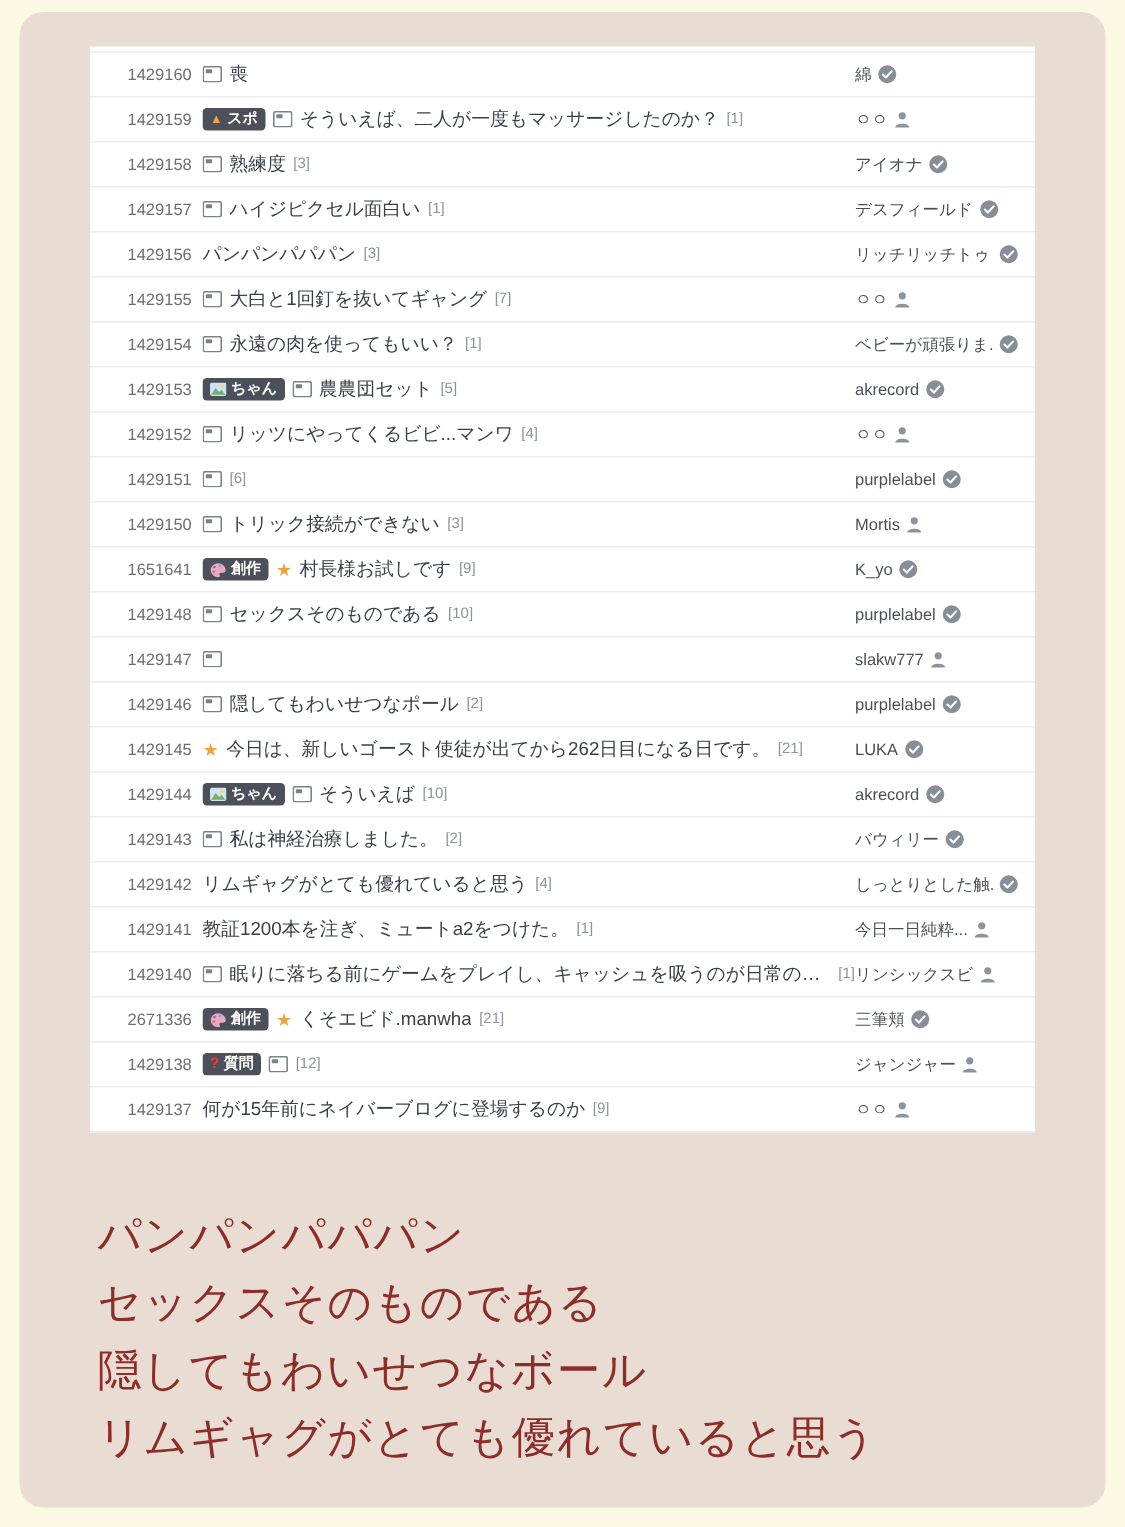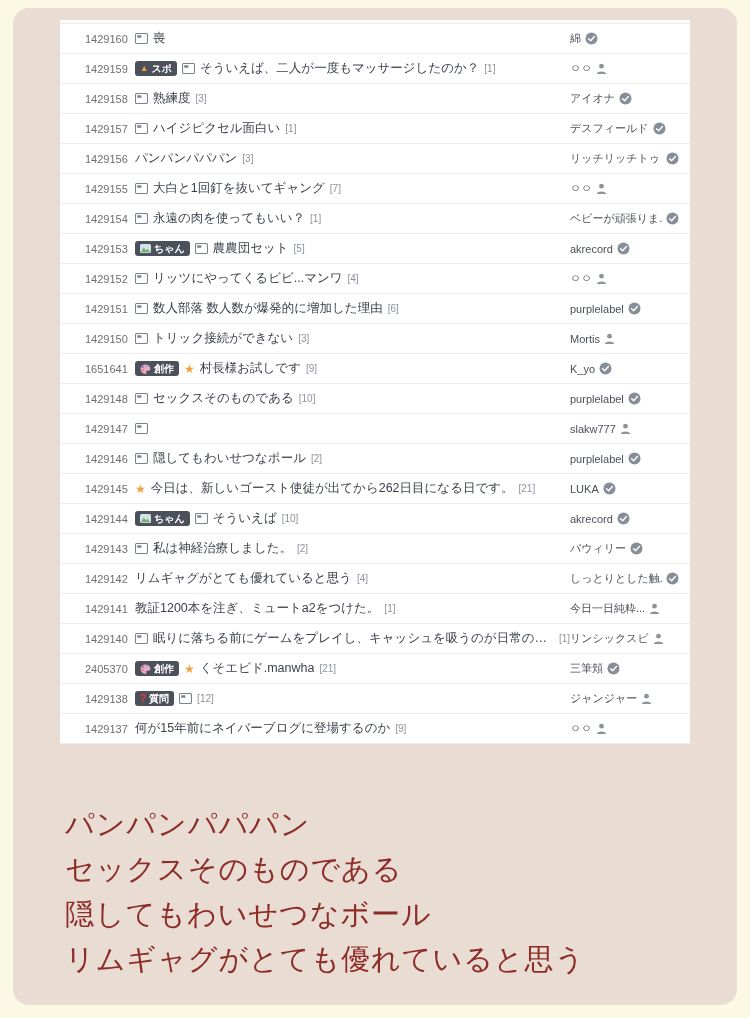--- a/index.html
+++ b/index.html
@@ -6,21 +6,21 @@
   body{
     width:750px;height:1018px;position:relative;overflow:hidden;
     background:#fbf8e3;
     font-family:"Liberation Sans","DejaVu Sans",sans-serif;
   }
   .card{
     position:absolute;left:13px;top:8px;width:724px;height:997px;
     background:#e9dcd3;border-radius:16px;
   }
   .panel{
-    position:absolute;left:47px;top:12px;width:630px;
+    position:absolute;left:47px;top:23px;width:630px;
     background:#ffffff;padding-top:3px;border-bottom:1px solid #ececec;
   }
   .row{display:flex;align-items:center;height:29px;border-top:1px solid #ececec;background:#fff;}
   .cell-id{
     width:75px;flex:none;box-sizing:border-box;padding-left:25px;
     font-size:11px;color:#6e6e6e;
   }
   .cell-title{
     flex:1;min-width:0;display:flex;align-items:center;gap:5px;
     font-size:12.5px;color:#3a3f49;white-space:nowrap;overflow:hidden;
@@ -261,21 +261,20 @@
       </div>
       <div class="row">
         <span class="cell-id">1429151</span>
         <span class="cell-title">
           <span class="icon-wrap">
             <svg width="13" height="11" viewBox="0 0 13 11">
               <rect x="0.5" y="0.5" width="12" height="10" rx="1.2" fill="none" stroke="#7b828c" stroke-width="1.1"></rect>
               <rect x="2.2" y="2.2" width="4.2" height="2.6" rx="0.4" fill="#7b828c"></rect>
             </svg>
           </span>
-          <a class="title-link">数人部落 数人数が爆発的に増加した理由</a>
           <span class="count">[6]</span>
         </span>
         <span class="cell-author">
           <span class="author-name">purplelabel</span>
           <span class="icon-wrap">
             <svg width="13" height="13" viewBox="0 0 13 13">
               <circle cx="6.5" cy="6.5" r="6" fill="#878e97"></circle>
               <path d="M3.6 6.7 L5.6 8.7 L9.4 4.6" stroke="#fff" stroke-width="1.4" fill="none" stroke-linecap="round" stroke-linejoin="round"></path>
             </svg>
           </span>
@@ -514,21 +513,21 @@
           <span class="author-name">リンシックスビ</span>
           <span class="icon-wrap">
             <svg width="11" height="12" viewBox="0 0 11 12">
               <circle cx="5.5" cy="3.2" r="2.4" fill="#8d939b"></circle>
               <path d="M0.8 11 C0.8 7.6 10.2 7.6 10.2 11 Z" fill="#8d939b"></path>
             </svg>
           </span>
         </span>
       </div>
       <div class="row">
-        <span class="cell-id">2405370</span>
+        <span class="cell-id">2671336</span>
         <span class="cell-title">
           <span class="badge">
             <span class="icon-wrap">
               <svg width="11" height="10" viewBox="0 0 11 10">
                 <path d="M5.5 0.5 a5 4.7 0 1 0 0 9.4 c1.2 0 1.4 -0.8 0.9 -1.5 c-0.5 -0.8 0 -1.6 1 -1.6 l1.6 0 a1.9 1.9 0 0 0 1.5 -2 A5.2 4.8 0 0 0 5.5 0.5 Z" fill="#e9a9c3"></path>
                 <circle cx="3" cy="3" r="0.9" fill="#8e66b8"></circle>
                 <circle cx="6.5" cy="2.2" r="0.9" fill="#6fa8dc"></circle>
                 <circle cx="2.6" cy="6" r="0.9" fill="#e06666"></circle>
               </svg>
             </span>

